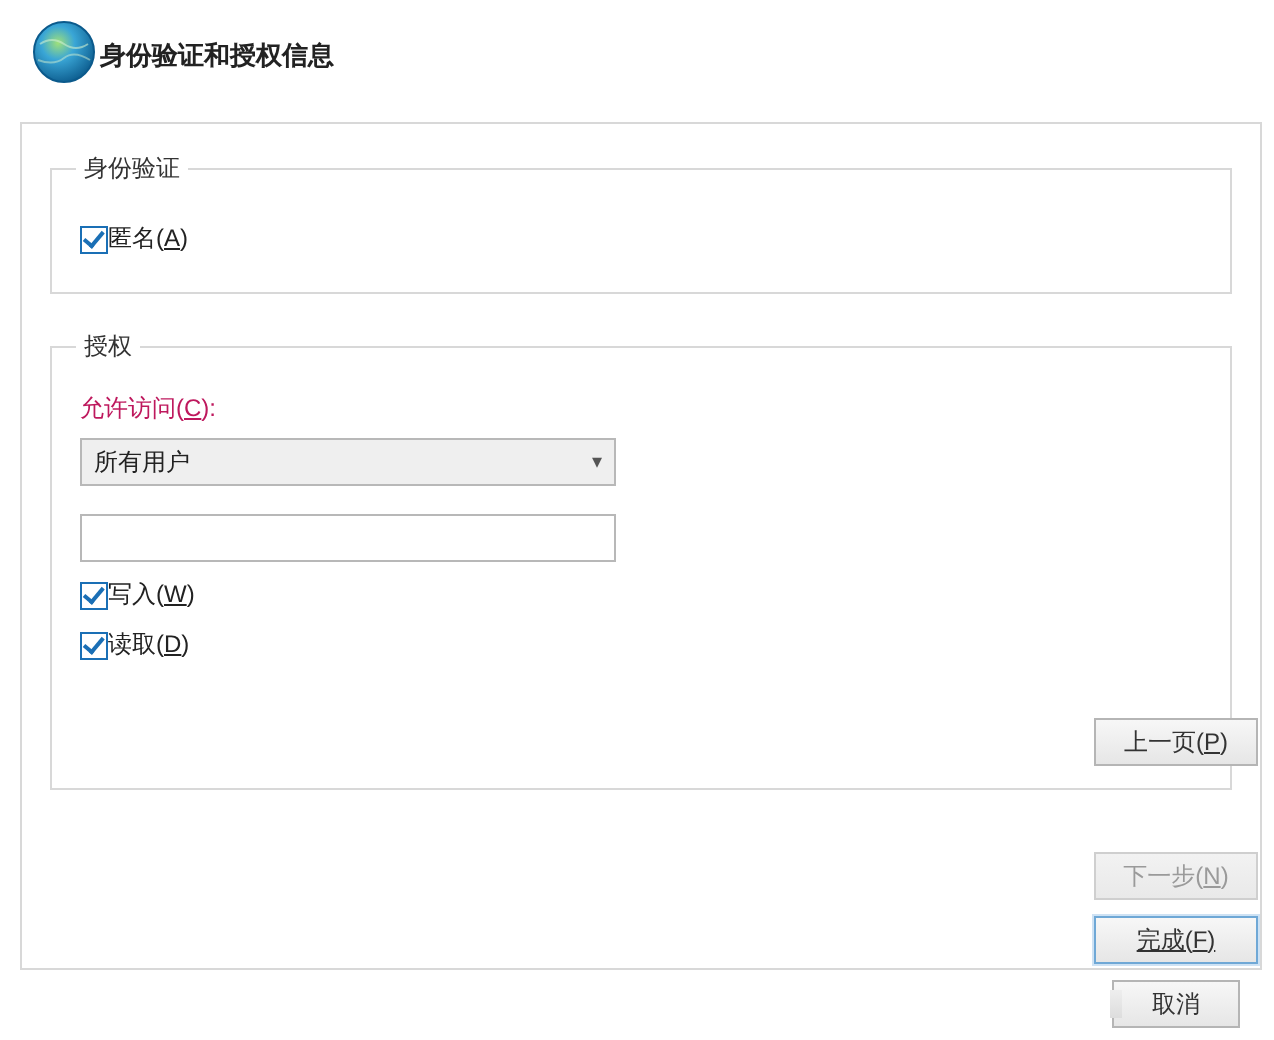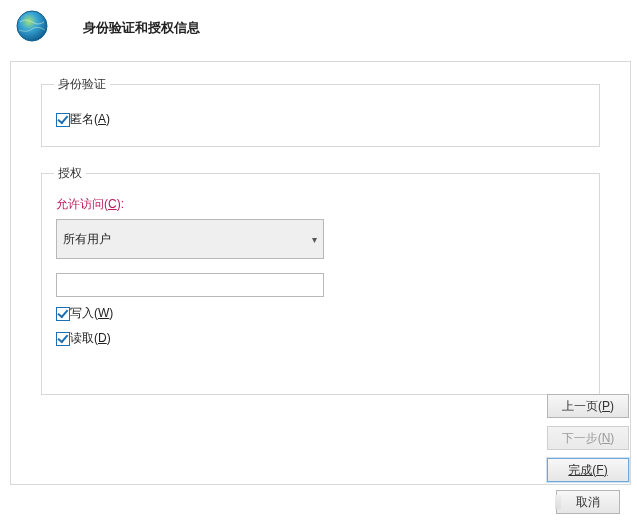--- a/index.html
+++ b/index.html
@@ -11,35 +11,35 @@
     color: #333;
     width: 637px;
     height: 520px;
     overflow: hidden;
     position: relative;
   }
   .header {
     display: flex;
     align-items: center;
     padding: 8px 12px 14px 14px;
-    gap: 33px;
+    gap: 0;
   }
   .header .title {
     font-weight: bold;
     font-size: 13px;
     color: #222;
   }
   .content-frame {
     border-top: 1px solid #d8d8d8;
     border-left: 1px solid #d8d8d8;
     border-right: 1px solid #d8d8d8;
     border-bottom: 1px solid #d8d8d8;
     margin: 0 6px 0 10px;
     height: 424px;
-    padding: 14px 30px;
+    padding: 14px 14px;
     position: relative;
   }
   fieldset.group {
     border: 1px solid #d8d8d8;
     margin: 0 0 18px 0;
     padding: 10px 14px 14px 14px;
     position: relative;
   }
   fieldset.group legend {
     font-size: 12px;
@@ -75,21 +75,21 @@
   .cb-label {
     color: #222;
   }
   .under { text-decoration: underline; }
   .field-label {
     margin: 4px 0 6px 0;
     color: #be185d;
   }
   .select {
     width: 268px;
-    height: 40px;
+    height: 24px;
     border: 1px solid #b8b8b8;
     background: #efefef;
     display: flex;
     align-items: center;
     justify-content: space-between;
     padding: 0 6px;
     color: #222;
   }
   .select .chev {
     font-size: 10px;
@@ -124,20 +124,21 @@
     align-items: center;
     justify-content: center;
     color: #333;
     font-size: 12px;
     padding: 0 10px;
   }
   .btn.disabled {
     color: #9a9a9a;
     background: linear-gradient(#f2f2f2,#e9e9e9);
     border-color: #cfcfcf;
+    margin-top: 35px;
   }
   .btn.primary {
     border-color: #6fa8d6;
     box-shadow: 0 0 0 1px rgba(60,140,210,.25);
     text-decoration: underline;
   }
   .btn .ul { text-decoration: underline; }
   .btn.cancel { min-width: 64px; position: relative; }
   .btn.cancel::before {
     content:""; position:absolute; left:-2px; top:4px; bottom:4px; width:6px;

